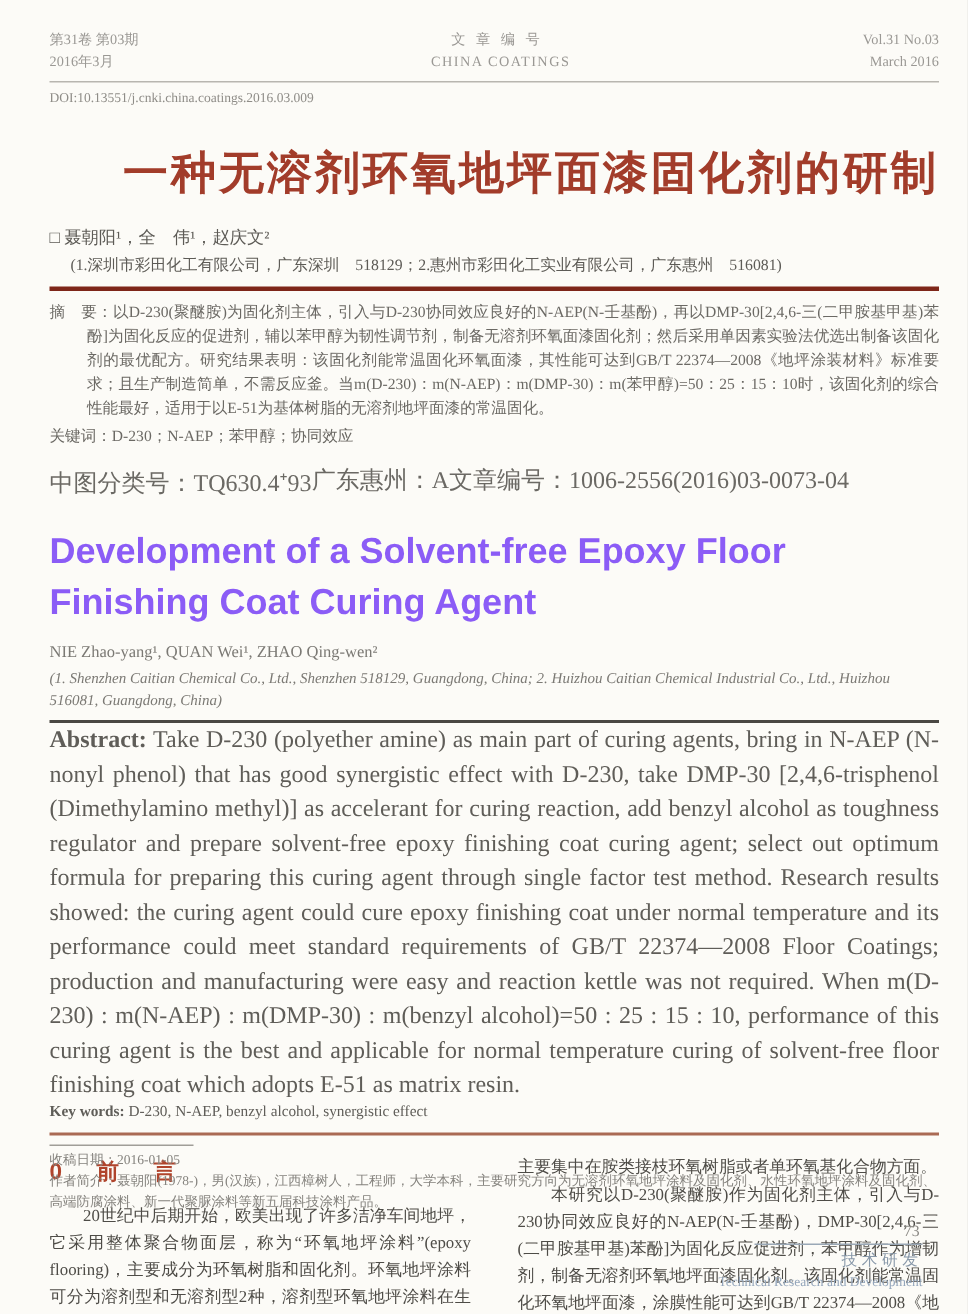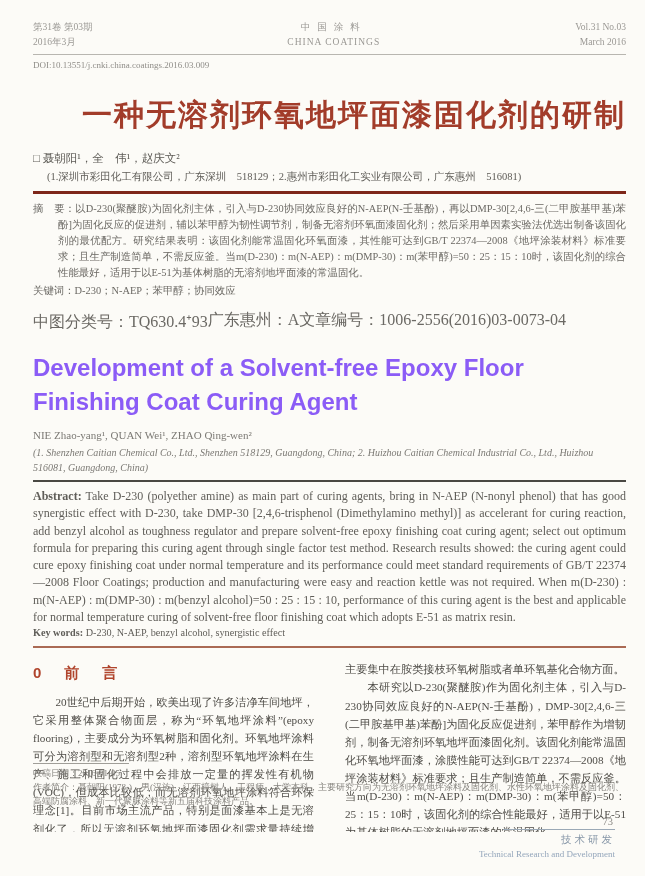--- a/index.html
+++ b/index.html
@@ -26,21 +26,21 @@
                text-align:justify;padding-left:25px;text-indent:-25px;}
   .keywords-cn{margin-top:3px;font-size:10.4px;color:#6b6964;}
   .meta-row{margin-top:12px;display:flex;justify-content:flex-start;
             font-size:16px;color:#6b6964;}
   
   .title-en{margin:18px 0 0 0;font-family:"Liberation Sans",sans-serif;font-weight:bold;
             font-size:24px;line-height:1.45;color:#8b5cf6;}
   .authors-en{margin-top:9px;font-size:11px;color:#7b7974;}
   .affil-en{margin-top:5px;font-size:10px;font-style:italic;color:#7b7974;line-height:1.45;}
   .rule-dark{margin-top:5px;height:2px;background:#4a4843;}
-  .abstract-en{margin-top:6px;font-size:12px;line-height:1.44;color:#5f5d58;text-align:justify;}
+  .abstract-en{font-size:16px;line-height:1.44;color:#5f5d58;text-align:justify;}
   .keywords-en{margin-top:1px;font-size:10.2px;color:#5f5d58;}
   .lbl-b{font-weight:bold;}
   .rule-red{margin-top:8px;height:2px;background:#aa6a54;}
   
   .columns{margin-top:12px;display:flex;gap:31px;height:172px;overflow:hidden;}
   .col{flex:1;font-size:11.2px;line-height:1.62;color:#4e4c47;text-align:justify;}
   .sec-heading{margin:1px 0 7px 0;font-family:"Liberation Sans",sans-serif;
                font-size:15px;font-weight:bold;color:#b0442c;letter-spacing:4px;}
   .col p{margin:0;}
   .col p.indent{text-indent:2em;}
@@ -59,21 +59,21 @@
 <body>
 
 <div class="page">
 
   <div class="jheader">
     <div class="jh-left">
       <div>第31卷 第03期</div>
       <div>2016年3月</div>
     </div>
     <div class="jh-center">
-      <div class="cn">中国涂料</div>
+      <div class="cn">文章编号</div>
       <div class="en">CHINA COATINGS</div>
     </div>
     <div class="jh-right">
       <div>Vol.31 No.03</div>
       <div>March 2016</div>
     </div>
   </div>
 
   <div class="doi">DOI:10.13551/j.cnki.china.coatings.2016.03.009</div>
 

